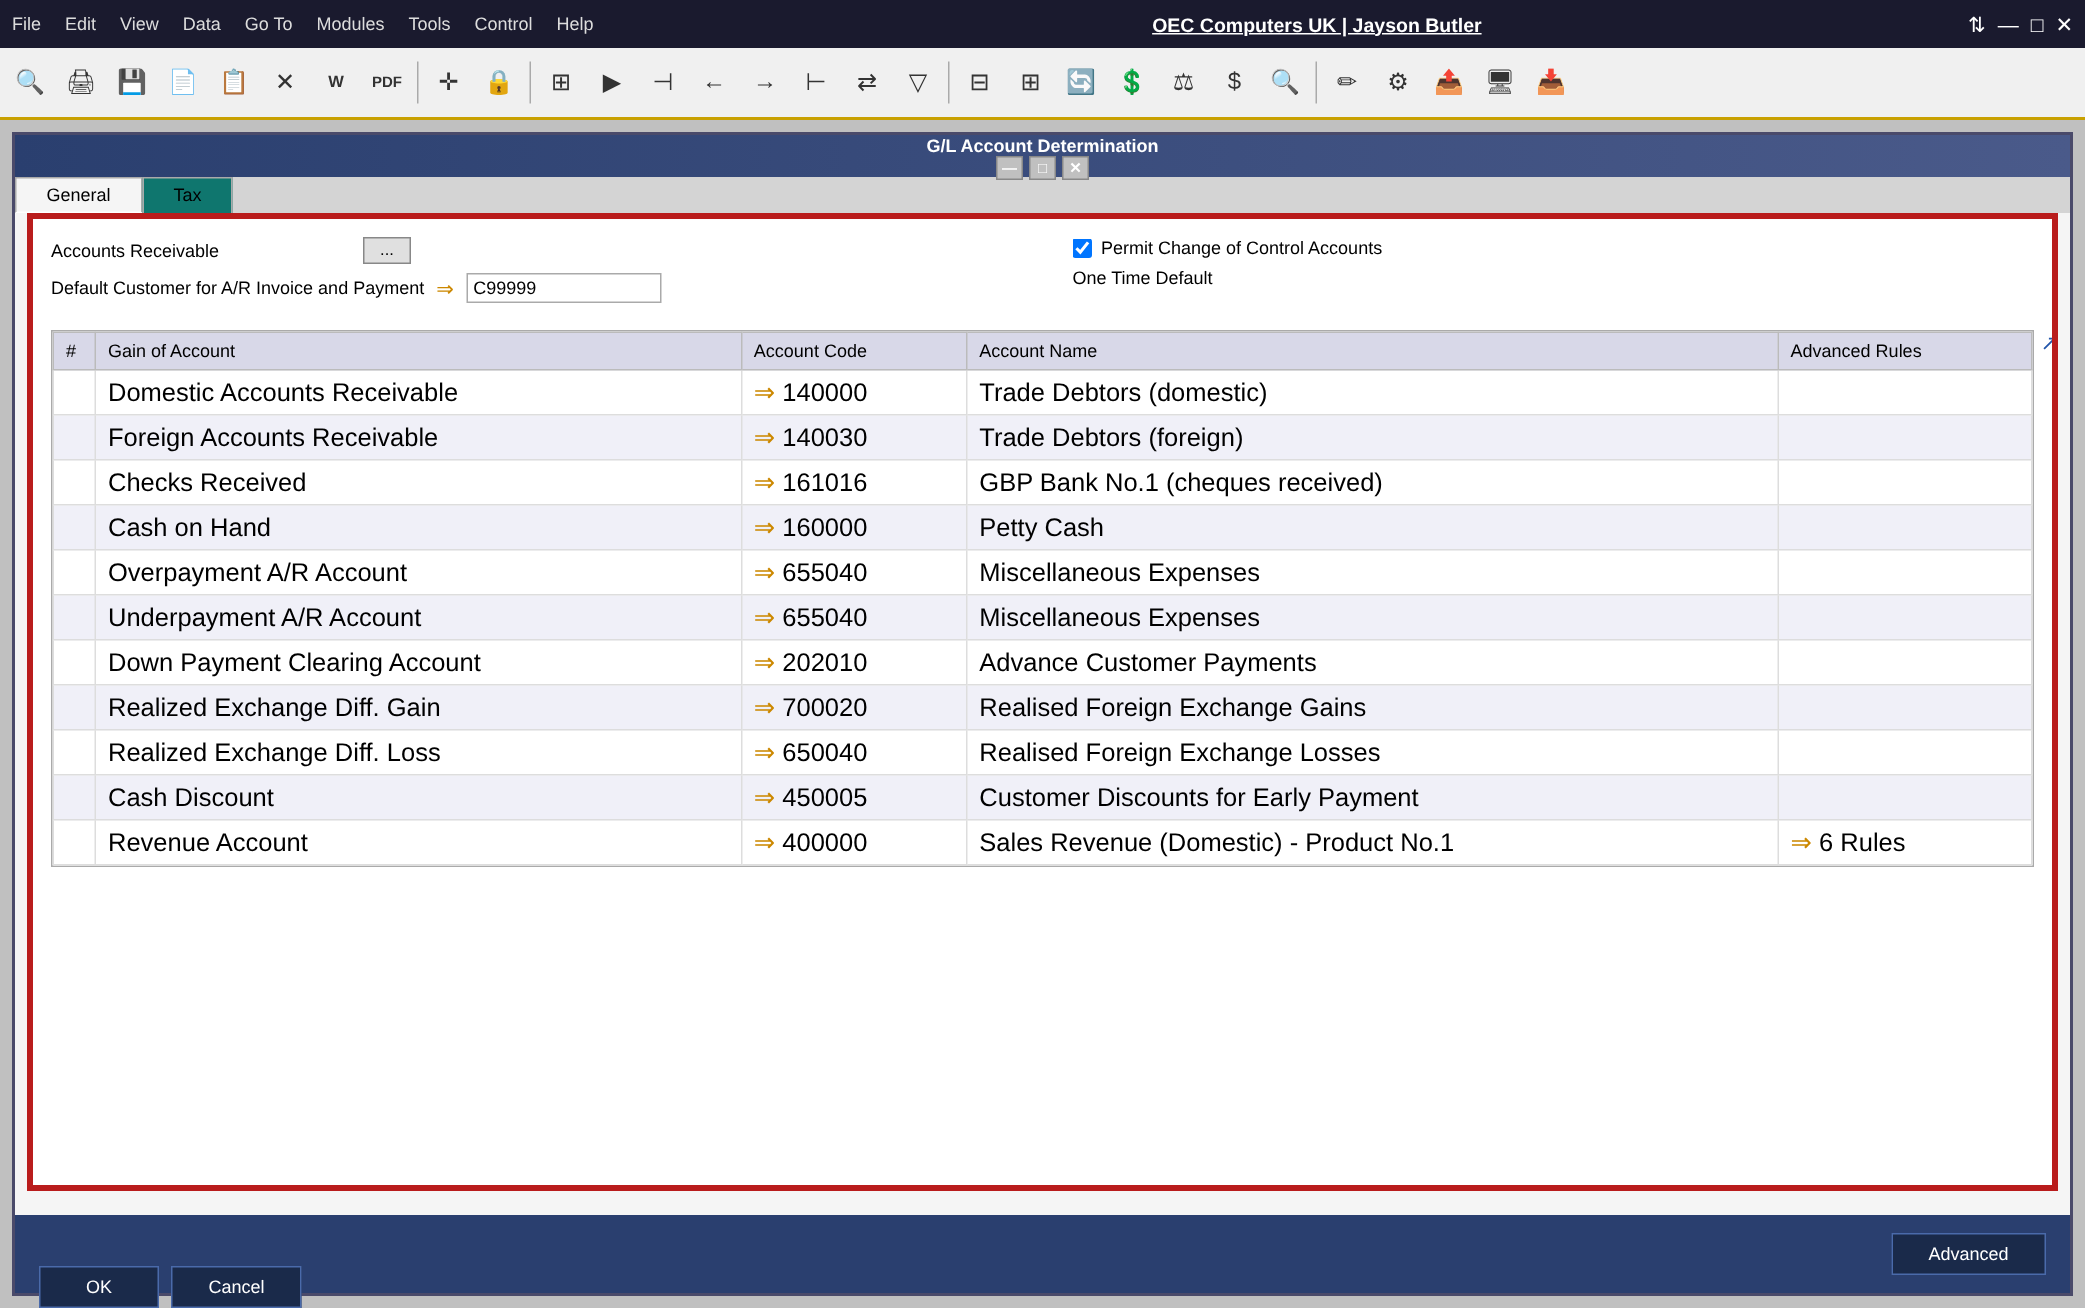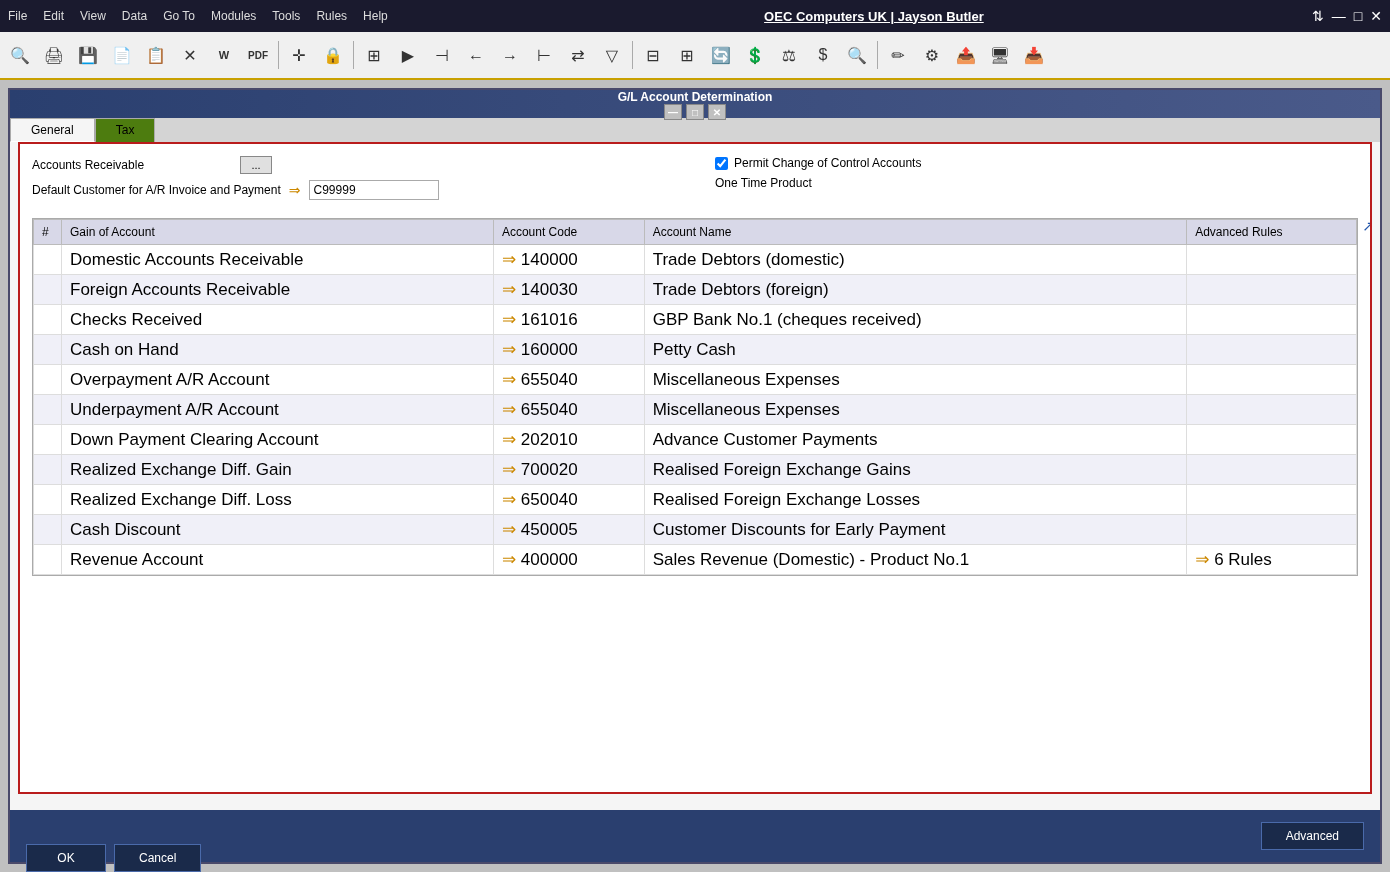--- a/index.html
+++ b/index.html
@@ -117,33 +117,33 @@
       display: flex;
       margin: 0;
       background: #d4d4d4;
     }
     .tab {
       padding: 4px 20px;
       cursor: pointer;
       border: 1px solid #aaa;
       border-bottom: none;
       font-size: 12px;
-      background: #4d7c0f;
+      background: #0f766e;
     }
     .tab.active {
       background: white;
       border-bottom: 1px solid white;
       font-weight: normal;
     }
     .tab.active { background: #f5f5f5; }
 
     
     .dialog-body {
       background: white;
-      border: 2px solid #b91c1c;
+      border: 4px solid #b91c1c;
       margin: 0 8px 8px 8px;
       padding: 12px;
       height: calc(100% - 120px);
       overflow: hidden;
     }
 
     
     .form-area {
       display: flex;
       gap: 40px;
@@ -259,21 +259,21 @@
 
 <div class="title-bar">
   <div class="title-bar-menu">
     <span>File</span>
     <span>Edit</span>
     <span>View</span>
     <span>Data</span>
     <span>Go To</span>
     <span>Modules</span>
     <span>Tools</span>
-    <span>Rules</span>
+    <span>Control</span>
     <span>Help</span>
   </div>
   <div class="title-bar-title">OEC Computers UK | Jayson Butler</div>
   <div class="title-bar-controls">
     <span>⇅</span>
     <span>—</span>
     <span>□</span>
     <span>✕</span>
   </div>
 </div>
@@ -344,21 +344,21 @@
           <span class="arrow-icon">⇒</span>
           <input class="text-input" type="text" value="C99999" style="">
         </div>
       </div>
       <div class="form-right">
         <div class="checkbox-row">
           <input type="checkbox" checked="" style="">
           <span>Permit Change of Control Accounts</span>
         </div>
         <div class="checkbox-row">
-          <span>One Time Product</span>
+          <span>One Time Default</span>
         </div>
       </div>
     </div>
 
     <div style="position:relative;">
       <div class="table-container">
         <table>
           <thead>
             <tr>
               <th style="width:28px;">#</th>

